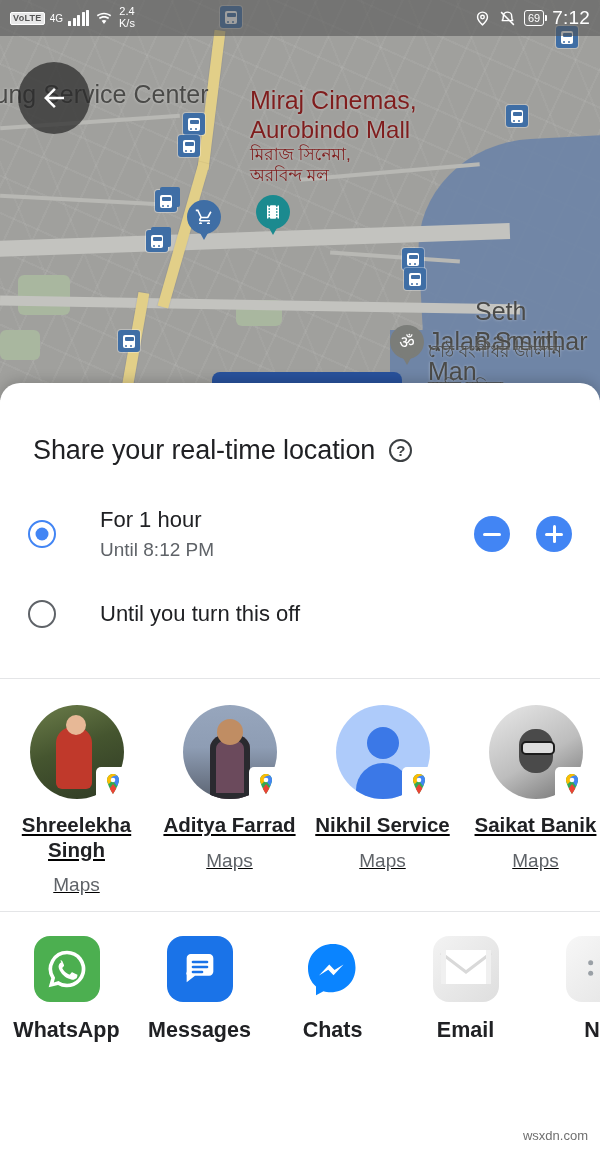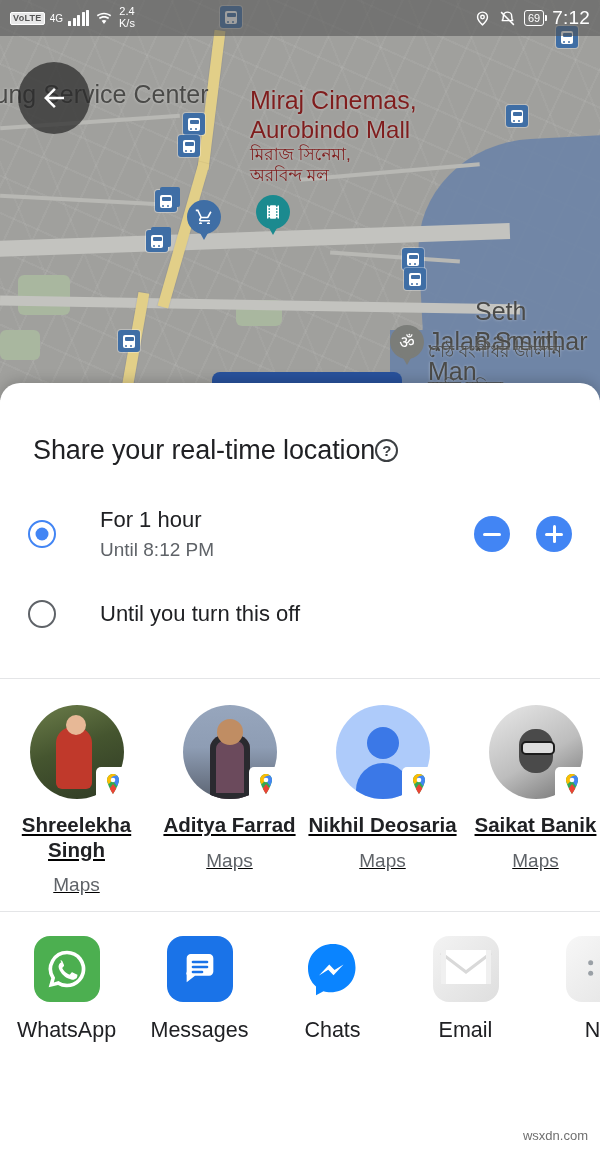--- a/index.html
+++ b/index.html
@@ -124,21 +124,21 @@
     background:#28519b;border-radius:8px 8px 0 0;
   }
 
   
   .sheet{
     position:absolute;left:0;top:383px;width:600px;height:768px;
     background:#fff;border-radius:20px 20px 0 0;
     box-shadow:0 -3px 12px rgba(0,0,0,.16);
   }
   .sheet-title{
-    display:flex;align-items:center;
+    display:flex;align-items:center;gap:14px;
     padding:52px 0 0 33px;
     font-size:27px;color:#202124;letter-spacing:-.1px;
   }
   .help-icon{
     width:23px;height:23px;border:2px solid #3c4043;border-radius:50%;
     display:flex;align-items:center;justify-content:center;
     font-size:15px;color:#3c4043;line-height:1;font-weight:bold;
   }
 
   .option-row{display:flex;align-items:center;padding:0 28px;}
@@ -199,21 +199,21 @@
   .av2::after{content:"";position:absolute;left:34px;top:14px;width:26px;height:26px;border-radius:50%;background:#c08d63;}
   .av3{background:#aecbfa;}
   .av3 .p-head{position:absolute;left:31px;top:22px;width:32px;height:32px;border-radius:50%;background:#3b78e7;}
   .av3 .p-body{position:absolute;left:20px;top:58px;width:54px;height:36px;border-radius:27px 27px 0 0;background:#3b78e7;}
   .av4{background:linear-gradient(150deg,#e9e9e9 0%,#bdbdbd 55%,#6f6f6f 100%);}
   .av4::before{content:"";position:absolute;left:30px;top:24px;width:34px;height:44px;border-radius:16px;background:#4a4a4a;}
   .av4::after{content:"";position:absolute;left:32px;top:36px;width:30px;height:10px;border:2px solid #1c1c1c;border-radius:5px;background:#ddd;}
 
   
   .apps{display:flex;padding:24px 0 0 0;}
-  .app{width:133px;flex:0 0 auto;display:flex;flex-direction:column;align-items:center;}
+  .app{width:133px;flex:0 0 auto;display:flex;flex-direction:column;align-items:center;font-weight:bold;}
   .app-icon{width:66px;height:66px;border-radius:16px;display:flex;align-items:center;justify-content:center;}
   .app-label{margin-top:16px;font-size:21.5px;color:#202124;}
   .ic-wa{background:#4caf50;}
   .ic-msg{background:#1a73e8;}
   .ic-chat{background:transparent;}
   .ic-email{background:linear-gradient(135deg,#f3f3f3,#dedede);position:relative;overflow:hidden;}
   .ic-notes{background:linear-gradient(135deg,#f7f7f7,#e3e3e3);}
 
   .watermark{
     position:absolute;right:12px;bottom:8px;color:#6f6f6f;font-size:13px;
@@ -435,21 +435,21 @@
           <div class="badge">
             <svg width="24" height="24" viewBox="0 0 24 24">
               <path d="M12 2C8.7 2 6 4.7 6 8c0 4.5 6 14 6 14s6-9.5 6-14c0-3.3-2.7-6-6-6z" fill="#34A853"></path>
               <path d="M6 8c0-3.3 2.7-6 6-6 1.6 0 3 .6 4.1 1.6L7.6 12.2C6.6 10.6 6 9.3 6 8z" fill="#FBBC04"></path>
               <path d="M16.1 3.6C17.3 4.7 18 6.3 18 8c0 1.6-.8 3.9-1.9 6.2L10 6.1a6 6 0 016.1-2.5z" fill="#4285F4"></path>
               <circle cx="12" cy="8" r="2.3" fill="#fff"></circle>
               <path d="M12 22s-1.6-2.5-3.2-5.6L12 12l3.3 4.3C13.7 19.5 12 22 12 22z" fill="#EA4335"></path>
             </svg>
           </div>
         </div>
-        <div class="contact-name">Nikhil Deosaria</div>
+        <div class="contact-name">Nikhil Service</div>
         <div class="contact-app">Maps</div>
       </div>
 
       <div class="contact">
         <div class="avatar-wrap">
           <div class="avatar av4"></div>
           <div class="badge">
             <svg width="24" height="24" viewBox="0 0 24 24">
               <path d="M12 2C8.7 2 6 4.7 6 8c0 4.5 6 14 6 14s6-9.5 6-14c0-3.3-2.7-6-6-6z" fill="#34A853"></path>
               <path d="M6 8c0-3.3 2.7-6 6-6 1.6 0 3 .6 4.1 1.6L7.6 12.2C6.6 10.6 6 9.3 6 8z" fill="#FBBC04"></path>

